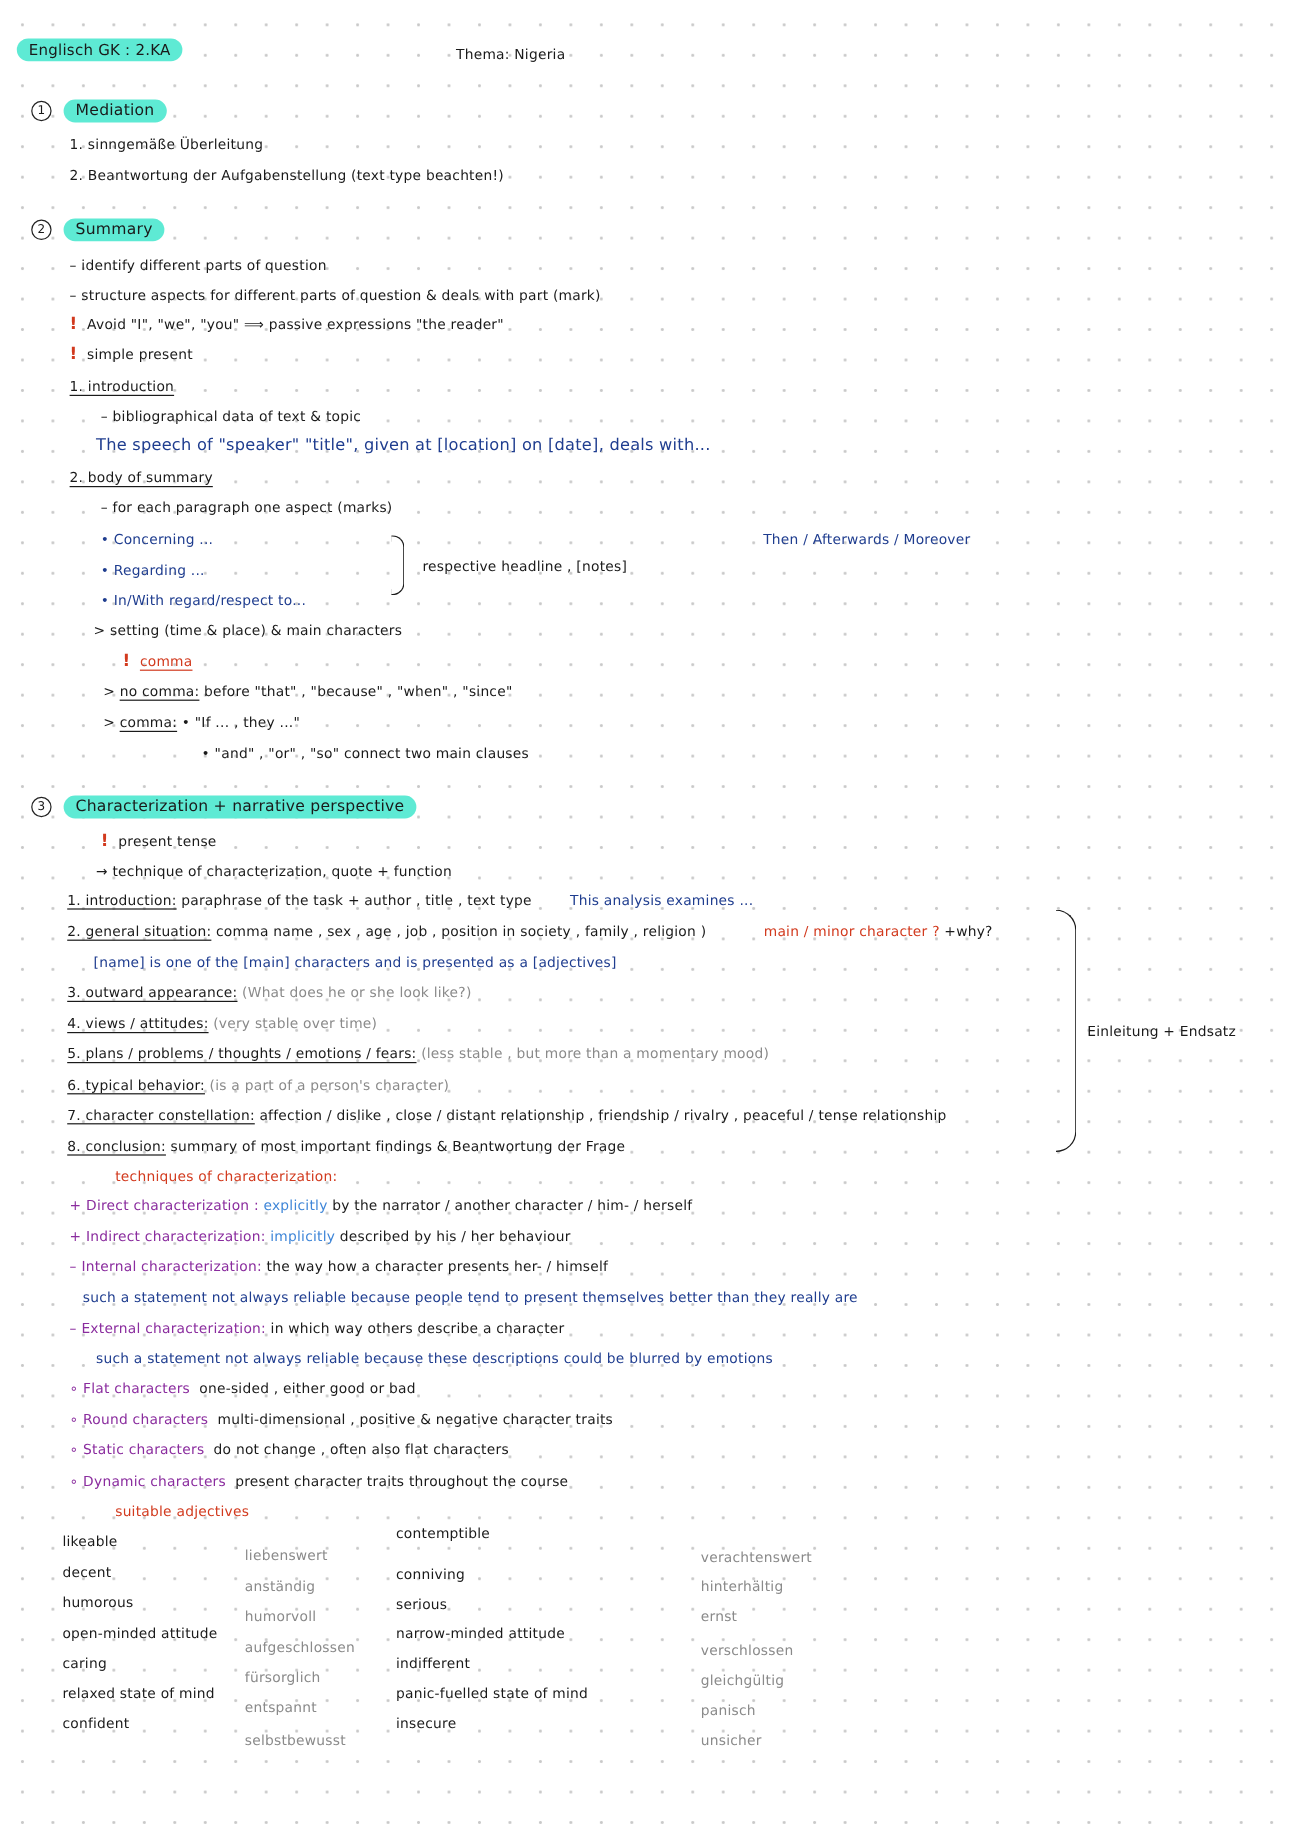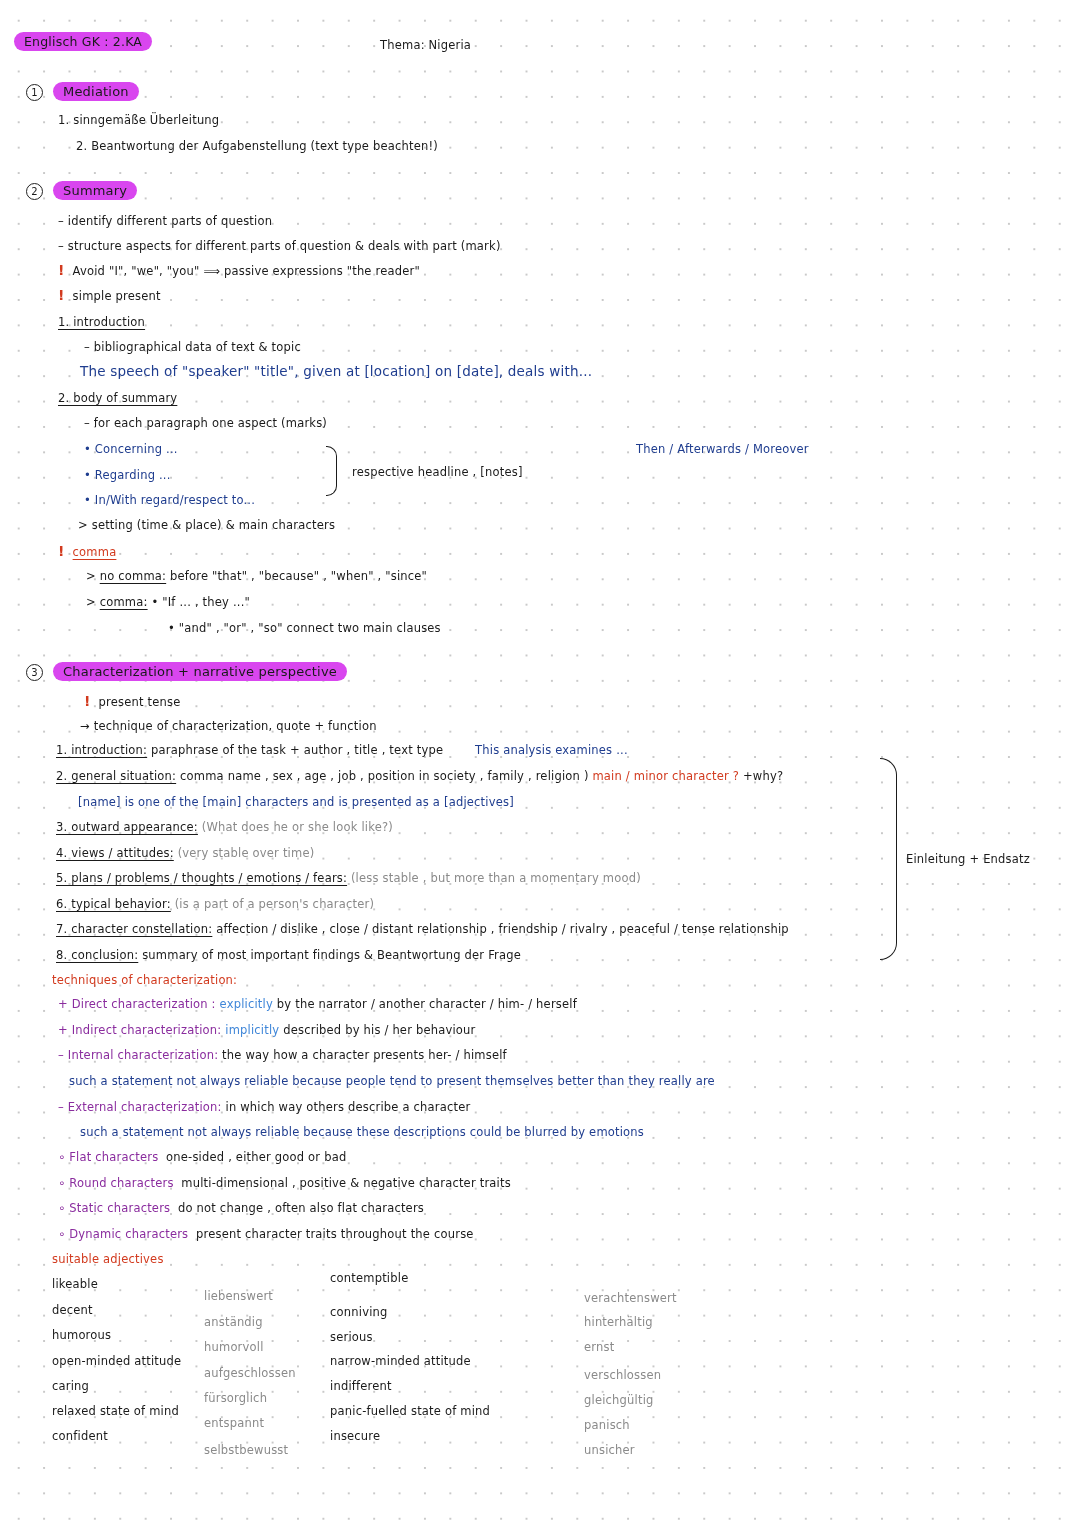--- a/index.html
+++ b/index.html
@@ -9,46 +9,46 @@
     background-image: radial-gradient(circle, #c9c9c9 1px, transparent 1.4px);
     background-size: 25.4px 25.4px;
     background-position: 6px 8px;
     font-family: "DejaVu Sans", sans-serif;
     color: #1a1a1a;
   }
   .ln { position: absolute; white-space: nowrap; font-size: 12.5px; line-height: 16px; letter-spacing: 0.2px; }
   .sm { font-size: 11.5px; }
   .blue { color: #1f3d8f; }
   .lblue { color: #3f86d8; }
-  .red { color: #d23a1e; }
+  .red { color: #d23a1e; margin-left: 44px; }
   .purple { color: #8a2c9e; }
   .gray { color: #8a8a8a; margin-top: 12px; }
   .u { text-decoration: underline; text-underline-offset: 3px; }
-  .hl { background: #d946ef; border-radius: 10px; padding: 2px 10px; }
+  .hl { background: #5eead4; border-radius: 10px; padding: 2px 10px; }
   .circ {
     display: inline-block; width: 15px; height: 15px; border: 1.5px solid #222; border-radius: 50%;
     font-size: 10px; line-height: 15px; text-align: center; margin-right: 10px; vertical-align: middle;
   }
   .excl { color: #d23a1e; font-weight: bold; font-size: 14px; margin-right: 8px; }
   .brace { position: absolute; border: 1.8px solid #1a1a1a; border-left: none; }
   .sec-title { font-size: 13px; }
 </style>
 </head>
 <body>
 
 <div class="ln" style="left:14px;top:34px;">
   <span class="hl">Englisch GK : 2.KA</span>
 </div>
 <div class="ln sm" style="left:380px;top:37px;">Thema: Nigeria</div>
 
 <div class="ln sec-title" style="left:26px;top:84px;">
   <span class="circ">1</span><span class="hl">Mediation</span>
 </div>
 <div class="ln sm" style="left:58px;top:112px;">1. sinngemäße Überleitung</div>
-<div class="ln sm" style="left:58px;top:138px;margin-left:18px;">2. Beantwortung der Aufgabenstellung (text type beachten!)</div>
+<div class="ln sm" style="left:58px;top:138px;">2. Beantwortung der Aufgabenstellung (text type beachten!)</div>
 
 <div class="ln sec-title" style="left:26px;top:183px;">
   <span class="circ">2</span><span class="hl">Summary</span>
 </div>
 <div class="ln sm" style="left:58px;top:213px;">– identify different parts of question</div>
 <div class="ln sm" style="left:58px;top:238px;">– structure aspects for different parts of question &amp; deals with part (mark)</div>
 <div class="ln sm" style="left:58px;top:262px;">
   <span class="excl">!</span><span>Avoid "I", "we", "you"  ⟹  passive expressions  "the reader"</span>
 </div>
 <div class="ln sm" style="left:58px;top:287px;">

